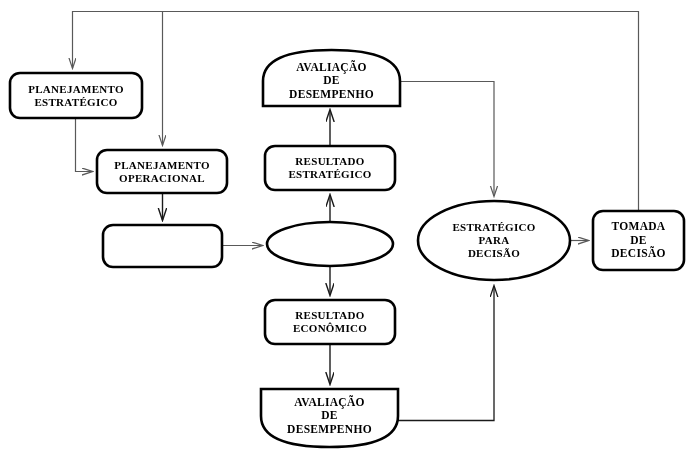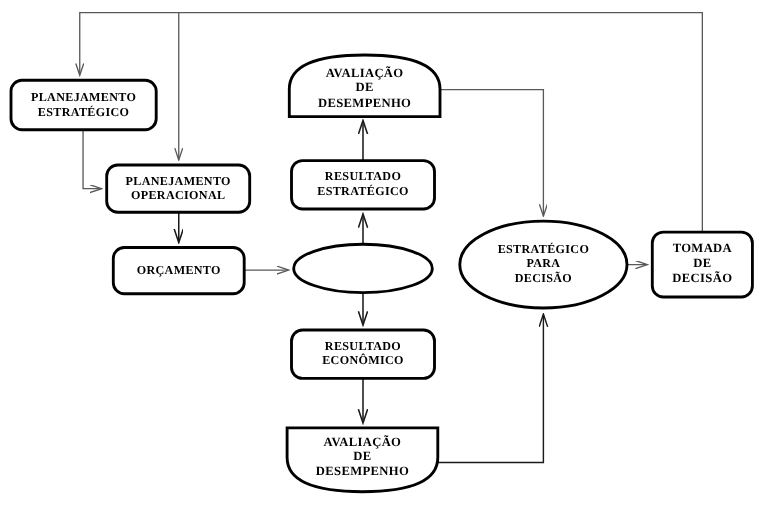--- a/index.html
+++ b/index.html
@@ -107,21 +107,20 @@
       <rect x="593" y="211" width="91" height="59" rx="10" ry="10"></rect>
     </g>
   </svg>
 
   <div class="node-label lbl-md" style="left:10px; top:73px; width:132px; height:45px;">PLANEJAMENTO
 ESTRATÉGICO</div>
 
   <div class="node-label lbl-md" style="left:97px; top:150px; width:130px; height:43px;">PLANEJAMENTO
 OPERACIONAL</div>
 
-  <div class="node-label lbl-md" style="left:103px; top:225px; width:119px; height:42px;">ORÇAMENTO</div>
 
 
   <div class="node-label lbl-md" style="left:265px; top:146px; width:130px; height:44px;">RESULTADO
 ESTRATÉGICO</div>
 
   <div class="node-label lbl-sm" style="left:263px; top:56px; width:137px; height:50px;">AVALIAÇÃO
 DE
 DESEMPENHO</div>
 
   <div class="node-label lbl-md" style="left:265px; top:300px; width:130px; height:44px;">RESULTADO

